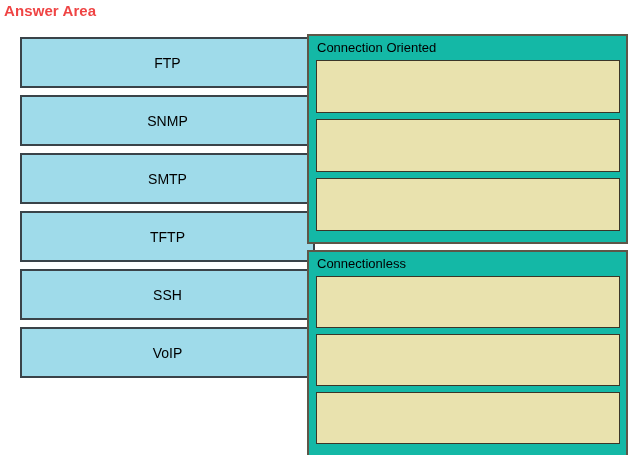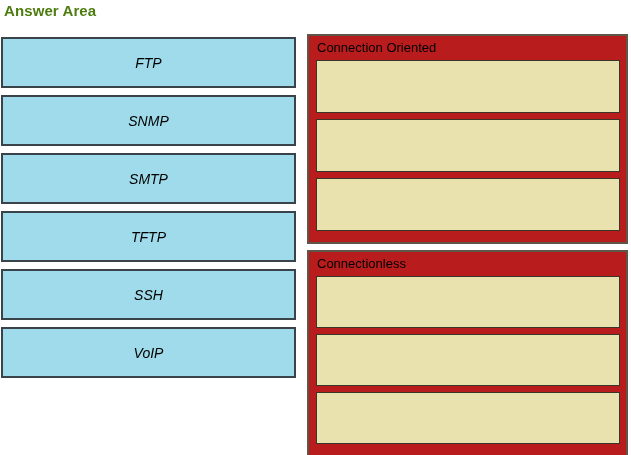--- a/index.html
+++ b/index.html
@@ -17,32 +17,31 @@
     -webkit-font-smoothing: antialiased;
   }
 
   
   .page-title {
     position: absolute;
     left: 4px;
     top: 1px;
     font-size: 15px;
     font-weight: bold;
-    color: #4d7c0f;
+    color: #ef4444;
     letter-spacing: 0.1px;
     line-height: 20px;
   }
 
   
   .source-list {
     position: absolute;
-    left: 1px;
+    left: 20px;
     top: 37px;
     width: 315px;
-    font-style: italic;
   }
   .source-tile {
     box-sizing: border-box;
     width: 295px;
     height: 51px;
     margin-bottom: 7px;
     background: #9FDBEA;
     border: 2px solid #3A4349;
     display: flex;
     align-items: center;
@@ -54,21 +53,21 @@
     user-select: none;
   }
   .source-tile:last-child { margin-bottom: 8px; text-align: right; }
 
   
   .target-panel {
     position: absolute;
     box-sizing: border-box;
     left: 307px;
     width: 321px;
-    background: #b91c1c;
+    background: #14b8a6;
     border: 2px solid #5E5648;
     padding: 4px 6px 8px 7px;
   }
   .panel-connection-oriented {
     top: 34px;
     height: 210px;
   }
   .panel-connectionless {
     top: 250px;
     height: 252px;

